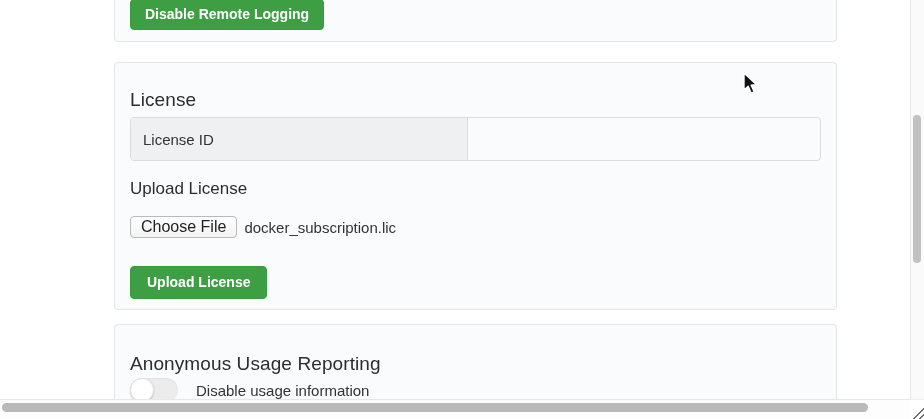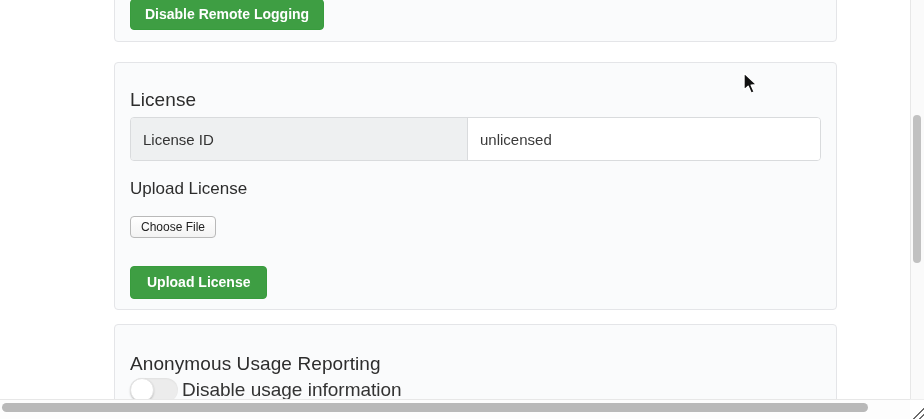--- a/index.html
+++ b/index.html
@@ -100,21 +100,21 @@
     position: absolute;
     left: 15px;
     top: 153px;
     display: flex;
     align-items: center;
   }
   .choose-file-btn {
     background: linear-gradient(#ffffff, #f3f3f3);
     border: 1px solid #b9b9b9;
     border-radius: 4px;
-    font-size: 12px;
+    font-size: 16px;
     font-family: "Liberation Sans", sans-serif;
     color: #222;
     padding: 3px 10px 4px;
     height: 22px;
     line-height: 14px;
     cursor: pointer;
     white-space: nowrap;
   }
   .file-name {
     margin-left: 7px;
@@ -145,22 +145,22 @@
     left: 0;
     top: 0;
     width: 24px;
     height: 24px;
     background: #ffffff;
     border: 1px solid #e2e2e2;
     border-radius: 50%;
     box-shadow: 0 1px 2px rgba(0,0,0,0.18);
   }
   .toggle-label {
-    margin-left: 4px;
-    font-size: 19px;
+    margin-left: 18px;
+    font-size: 15px;
     color: #333;
     text-align: right;
   }
 
   
   .vscrollbar {
     position: absolute;
     top: 0;
     right: 0;
     width: 14px;
@@ -232,27 +232,27 @@
 
   <section class="card card-remote-logging">
     <button class="btn-green btn-enable">Disable Remote Logging</button>
   </section>
 
   <section class="card card-license">
     <h2 class="card-title" style="top:14px;margin-top:12px;">License</h2>
 
     <div class="kv-row">
       <div class="kv-label">License ID</div>
-      <div class="kv-value">unlicensed</div>
     </div>
 
     <h3 class="sub-heading">Upload License</h3>
 
     <div class="file-row">
       <button class="choose-file-btn">Choose File</button>
+      <span class="file-name">docker_subscription.lic</span>
     </div>
 
     <button class="btn-green btn-upload">Upload License</button>
   </section>
 
   <section class="card card-usage">
     <h2 class="card-title" style="top:28px;">Anonymous Usage Reporting</h2>
 
     <div class="toggle-row">
       <div class="toggle" aria-label="Disable usage information">

